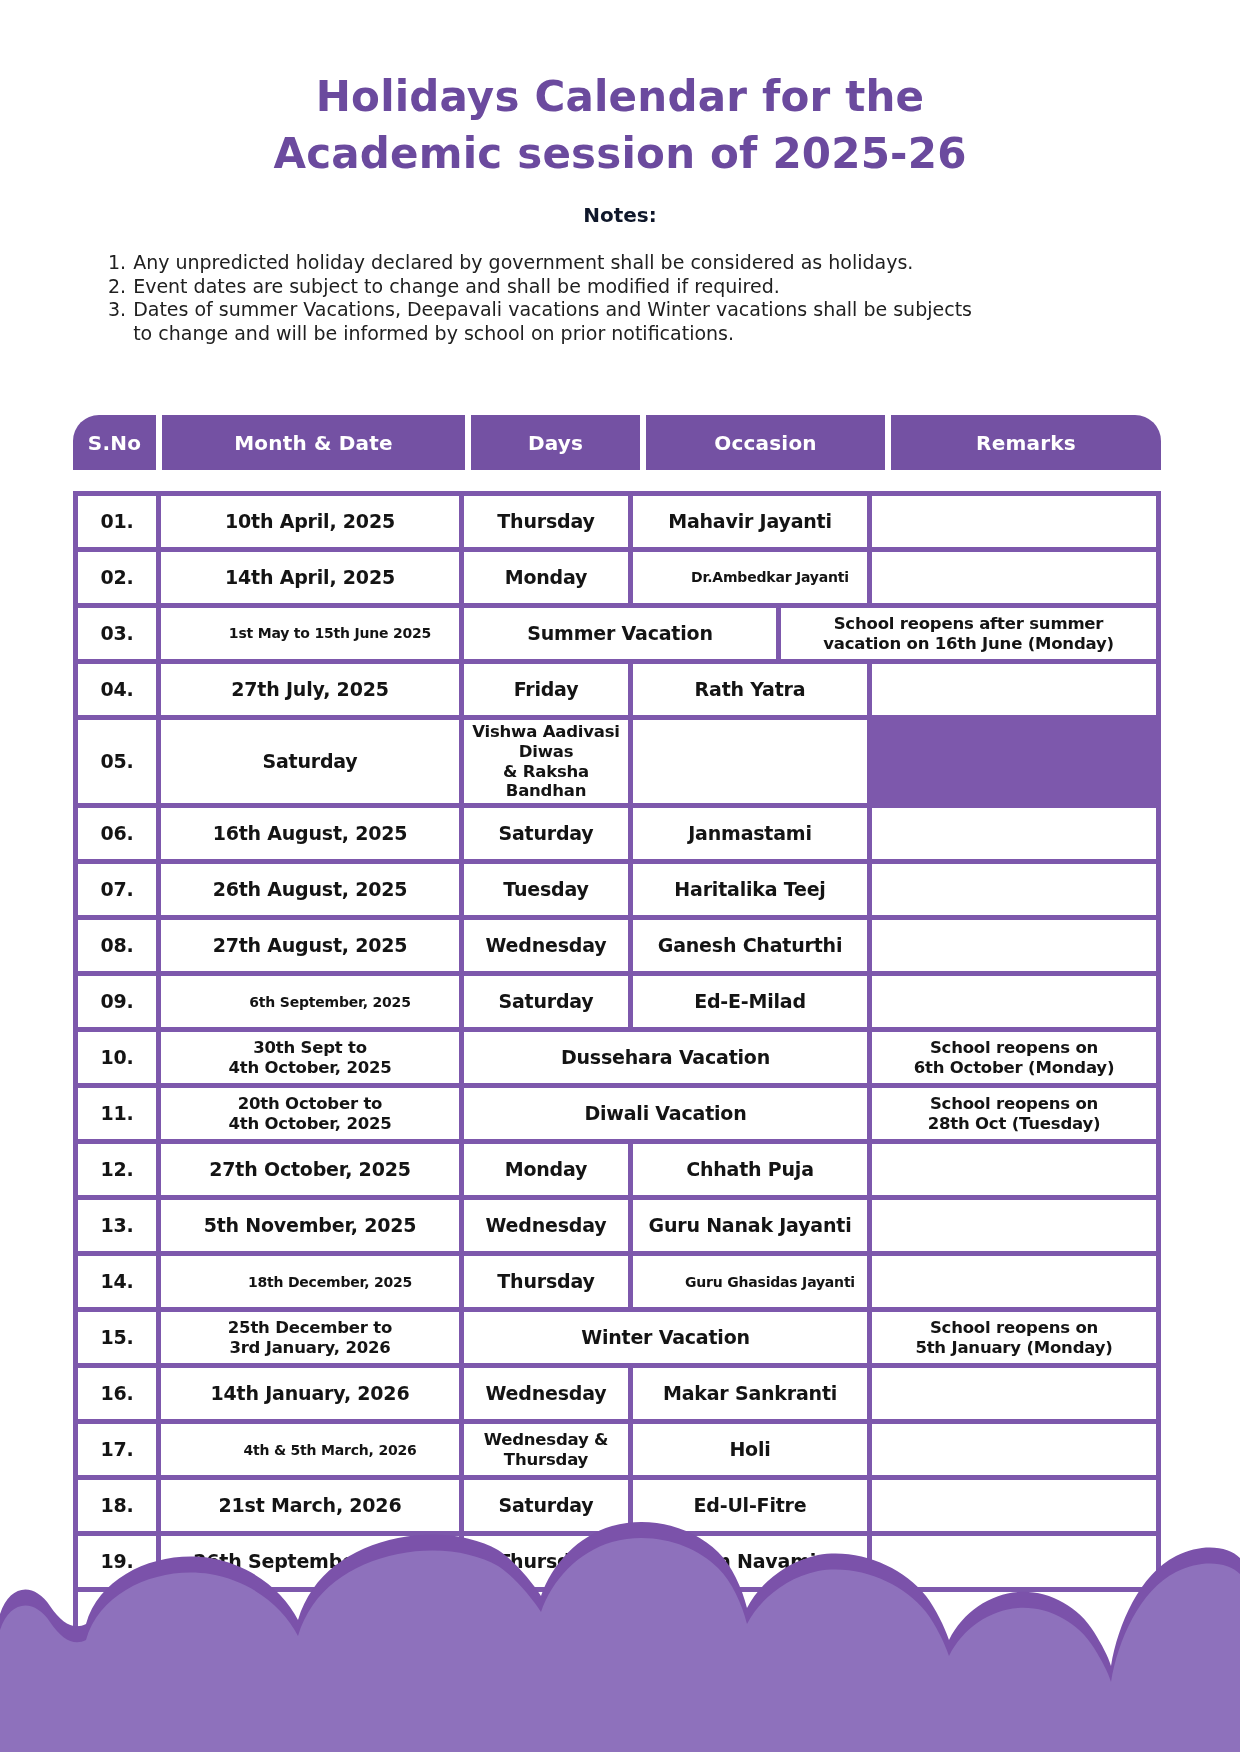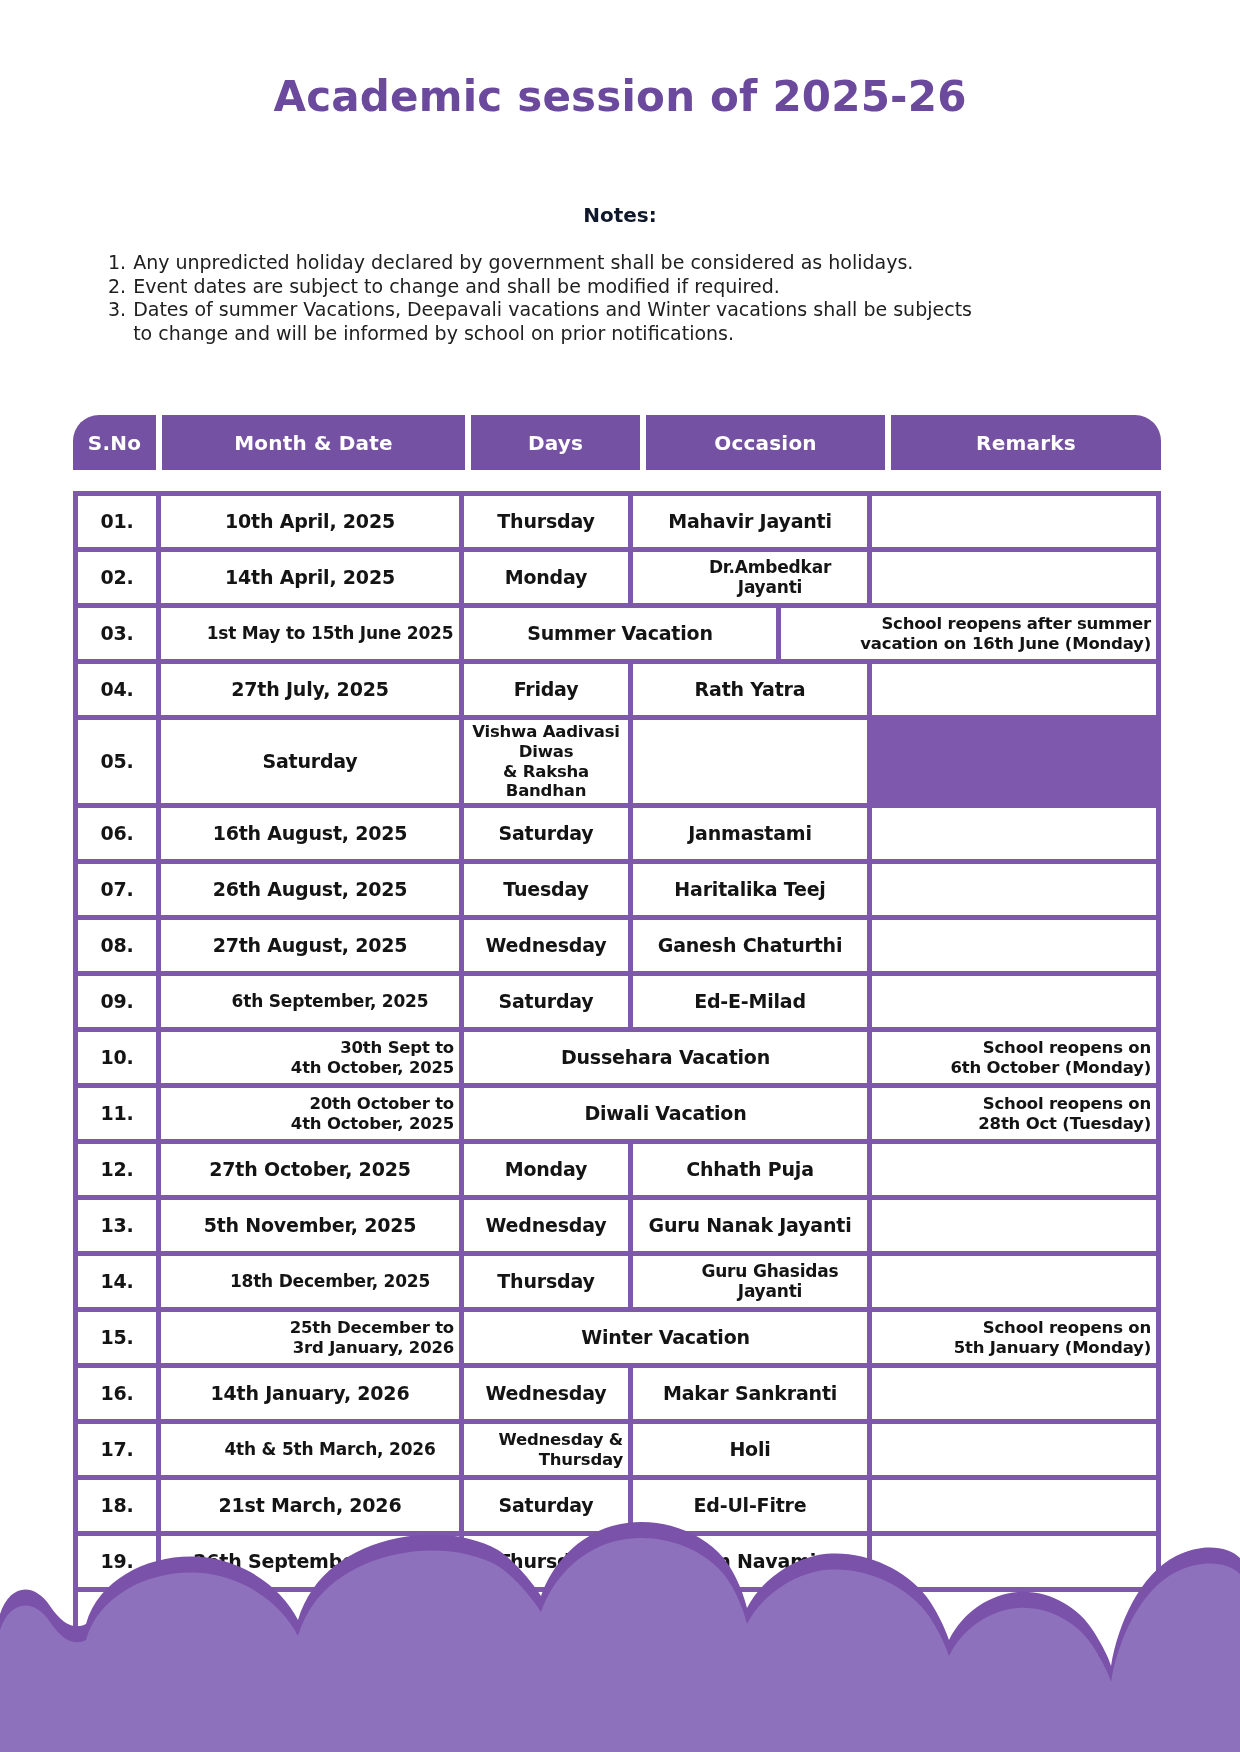--- a/index.html
+++ b/index.html
@@ -36,33 +36,34 @@
   .tbody{position:absolute;left:73px;top:491px;width:1088px;background:var(--table_border);
          padding:5px;box-sizing:border-box;}
   .trow{display:grid;gap:5px;margin-top:5px;}
   .trow:first-child{margin-top:0;}
   .trow.normal{grid-template-columns:78px 298px 164px 234px 1fr;border-radius:21px;}
   .trow.summer{grid-template-columns:78px 298px 312px 1fr;}
   .trow.vacation{grid-template-columns:78px 298px 403px 1fr;}
   .cell{background:var(--cell_bg);min-height:51px;box-sizing:border-box;padding:2px 5px;
         display:flex;flex-direction:column;align-items:center;justify-content:center;text-align:center;
         font-weight:bold;font-size:19px;line-height:1.15;color:var(--body_text);letter-spacing:-0.2px;}
-  .cell.multi{font-size:16.5px;line-height:1.2;align-items:flex-end;}
-  .cell.tight{font-size:17px;padding-left:45px;}
+  .cell.multi{font-size:16.5px;line-height:1.2;}
+  .cell.tight{font-size:14px;padding-left:45px;}
   .trow.filler .cell{min-height:112px;}
 
   
   .clouds{position:absolute;left:0;bottom:0;width:1240px;height:400px;pointer-events:none;}
 </style>
 </head>
 <body>
 
 <div class="page">
 
   <div class="title">
+    <div>Holidays Calendar for the</div>
     <div>Academic session of 2025-26</div>
   </div>
 
   <div class="notes-heading">Notes:</div>
 
   <div class="notes">
       <div class="note-item">
         <span class="note-num">1.</span>
         <span class="note-lines">
           <div>Any unpredicted holiday declared by government shall be considered as holidays.</div>

